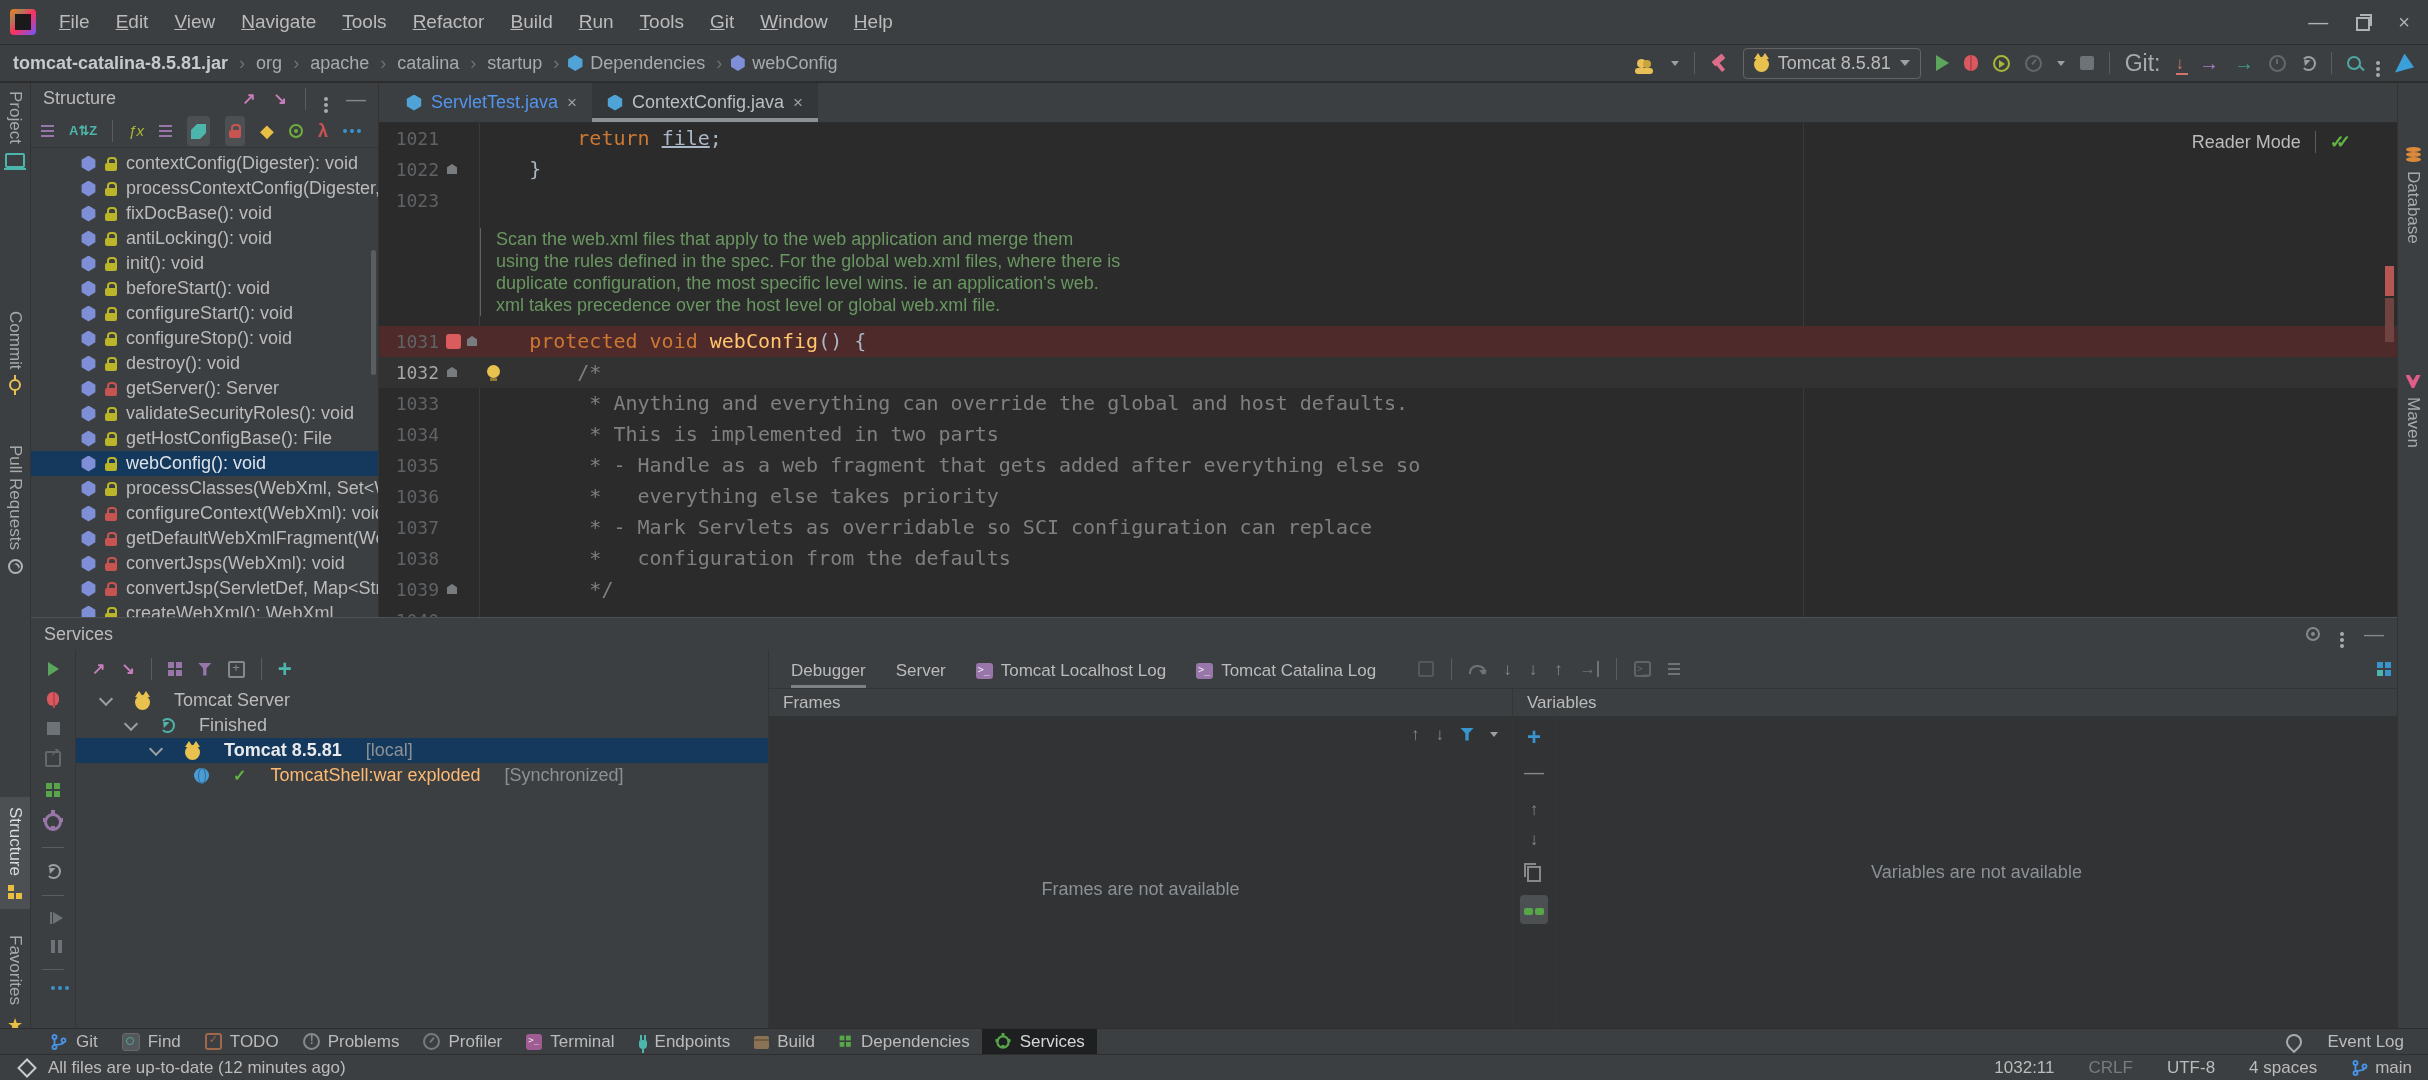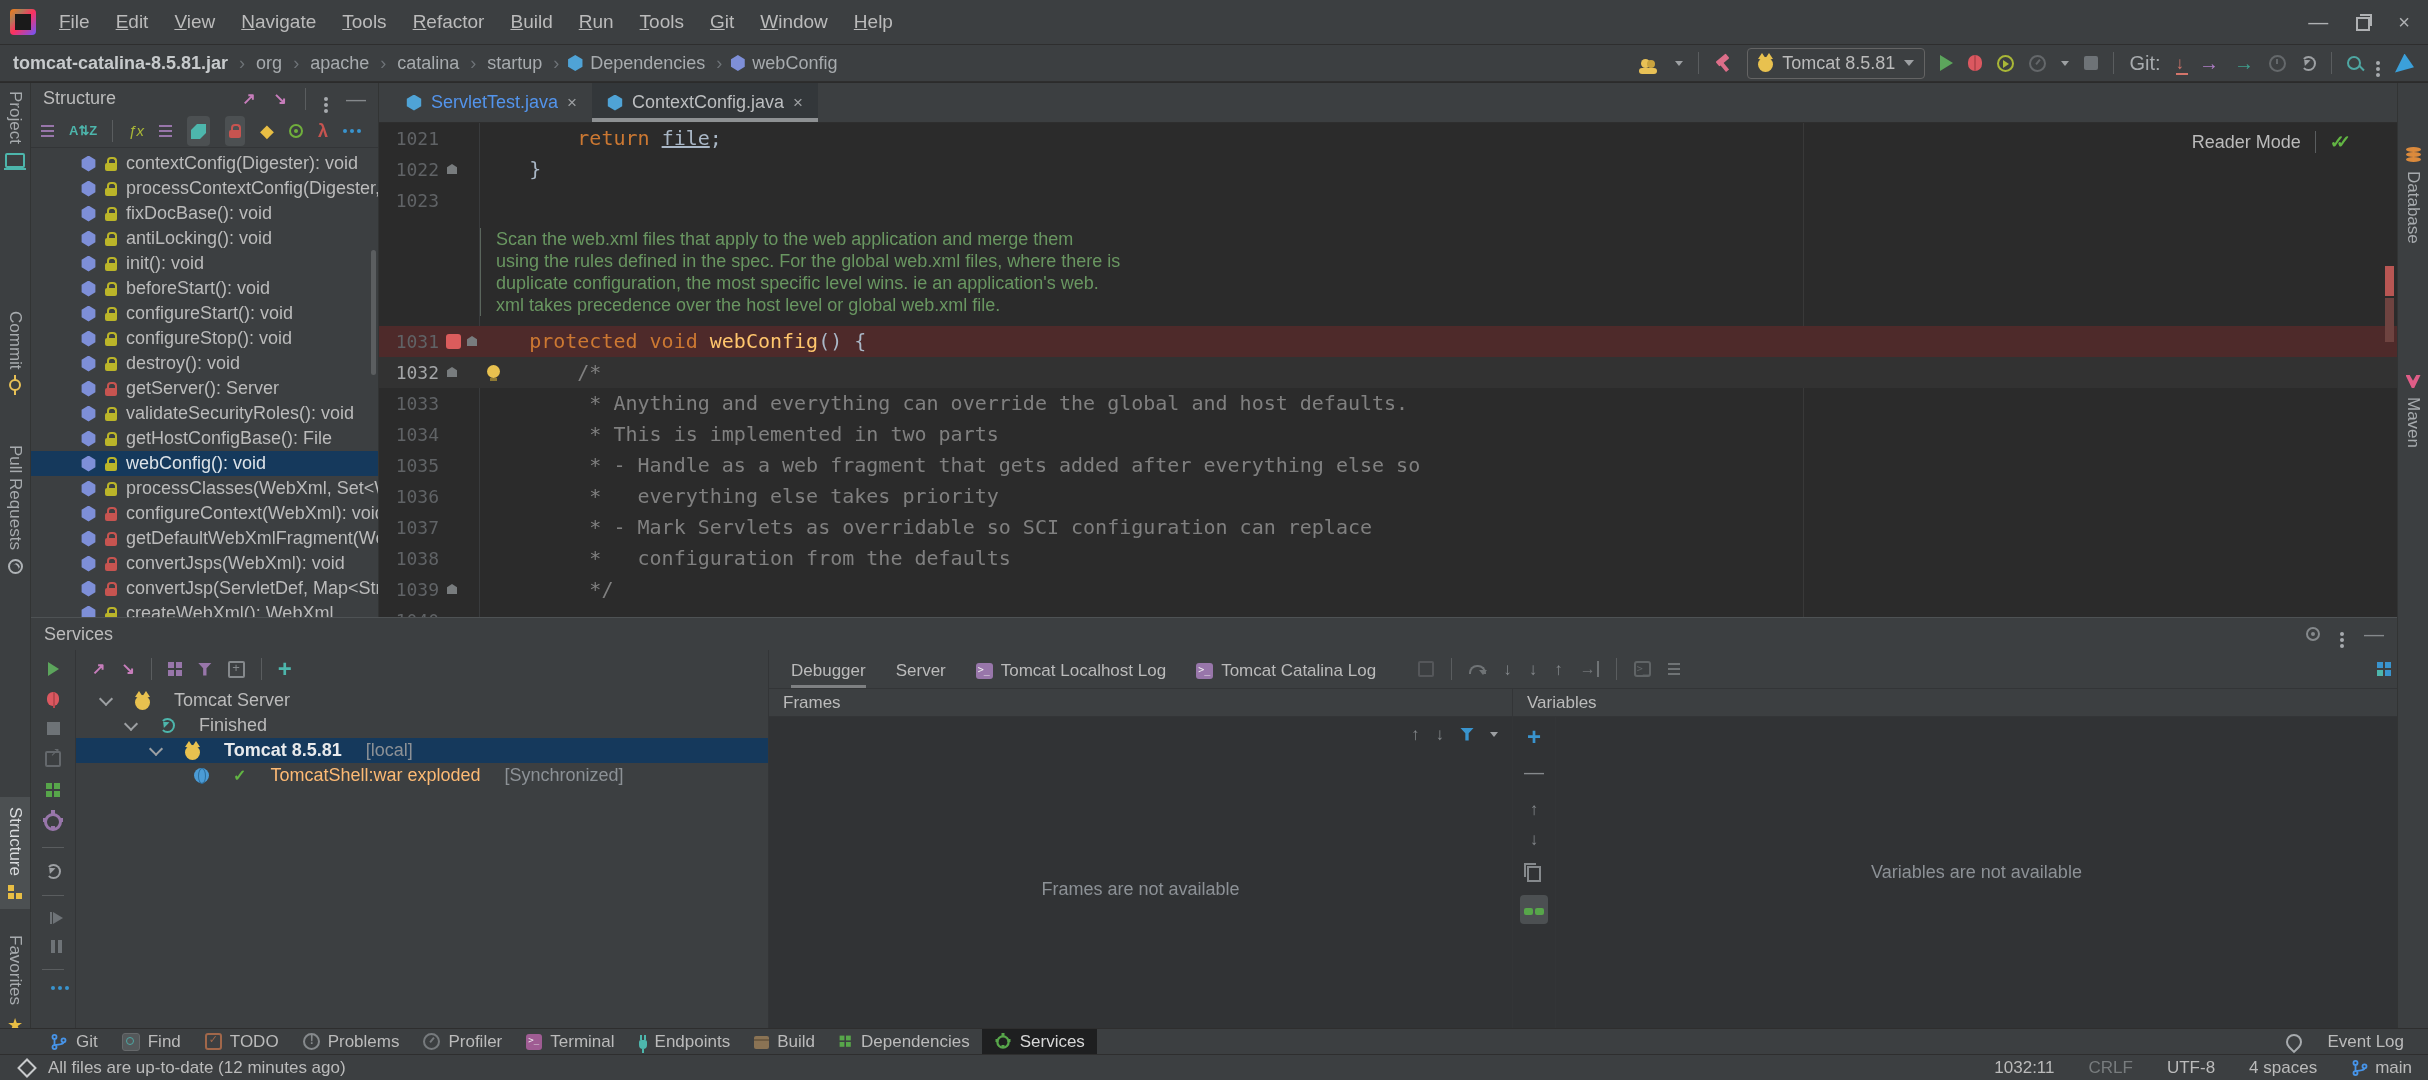--- a/index.html
+++ b/index.html
@@ -133,21 +133,21 @@
   .menu-item::first-letter{text-decoration:underline}
   .win-title{color:#8C8C8C;margin-left:62px;white-space:nowrap}
   .win-btns{margin-left:auto;display:flex;align-items:center;gap:28px;padding-right:18px}
   .toolbar{position:absolute;top:45px;left:0;right:0;height:37px;background:#3C3F41;border-bottom:1px solid #2e2e2e;display:flex;align-items:center;padding:0 10px;box-sizing:border-box}
   .crumbs{display:flex;align-items:center;gap:4px;color:#A7ABAE;font-size:18px;white-space:nowrap}
   .crumb{padding:0 3px}
   .crumb.first{font-weight:bold;color:#C7CACC}
   .crumb-sep{color:#6E7377;padding:0 4px}
   .tb-right{margin-left:auto;display:flex;align-items:center;gap:15px;padding-right:4px}
   .runbox{display:flex;align-items:center;gap:9px;border:1px solid #646464;border-radius:4px;padding:4px 10px;color:#BBBBBB;font-size:18px}
-  .gitlabel{color:#A7ABAE;font-size:20px}
+  .gitlabel{color:#A7ABAE;font-size:23px}
   
   .stripe-l{position:absolute;left:0;top:83px;width:30px;height:945px;background:#3C3F41;border-right:1px solid #323434}
   .stripe-r{position:absolute;right:0;top:83px;width:30px;height:945px;background:#3C3F41;border-left:1px solid #323434}
   .vitem{position:absolute;left:0;width:30px;display:flex;flex-direction:column;align-items:center;gap:9px;color:#A7ABAE;font-size:17px}
   .vtext{writing-mode:vertical-rl}
   .vitem.active{background:#4C5052;color:#DADCDE;padding:10px 0}
   .struct-mini{width:6px;height:6px;background:#E8BE44;box-shadow:0 8px 0 #E8BE44,8px 8px 0 #E8BE44;margin-right:8px;margin-bottom:8px}
   .star{color:#E8BE44;font-size:18px;font-style:normal}
   .laptop{width:16px;height:11px;border:2px solid #4DB6AC;border-radius:2px}
   .laptop::after{content:"";position:absolute;left:-3px;bottom:-4px;width:22px;height:2px;background:#4DB6AC}

